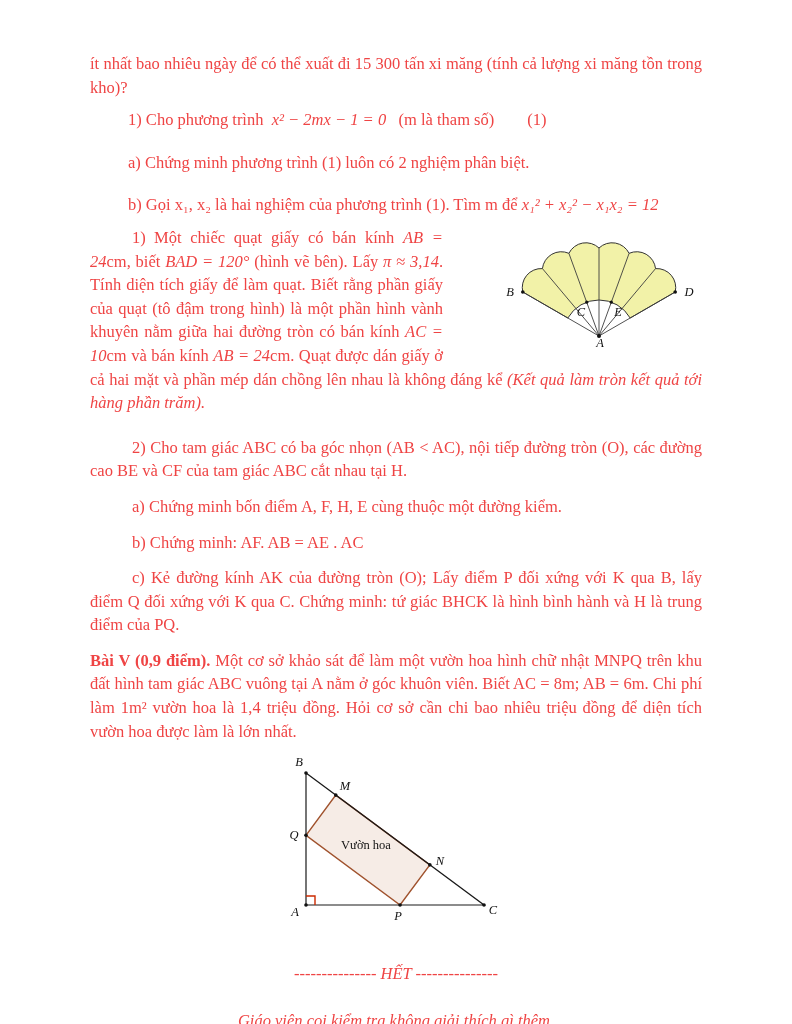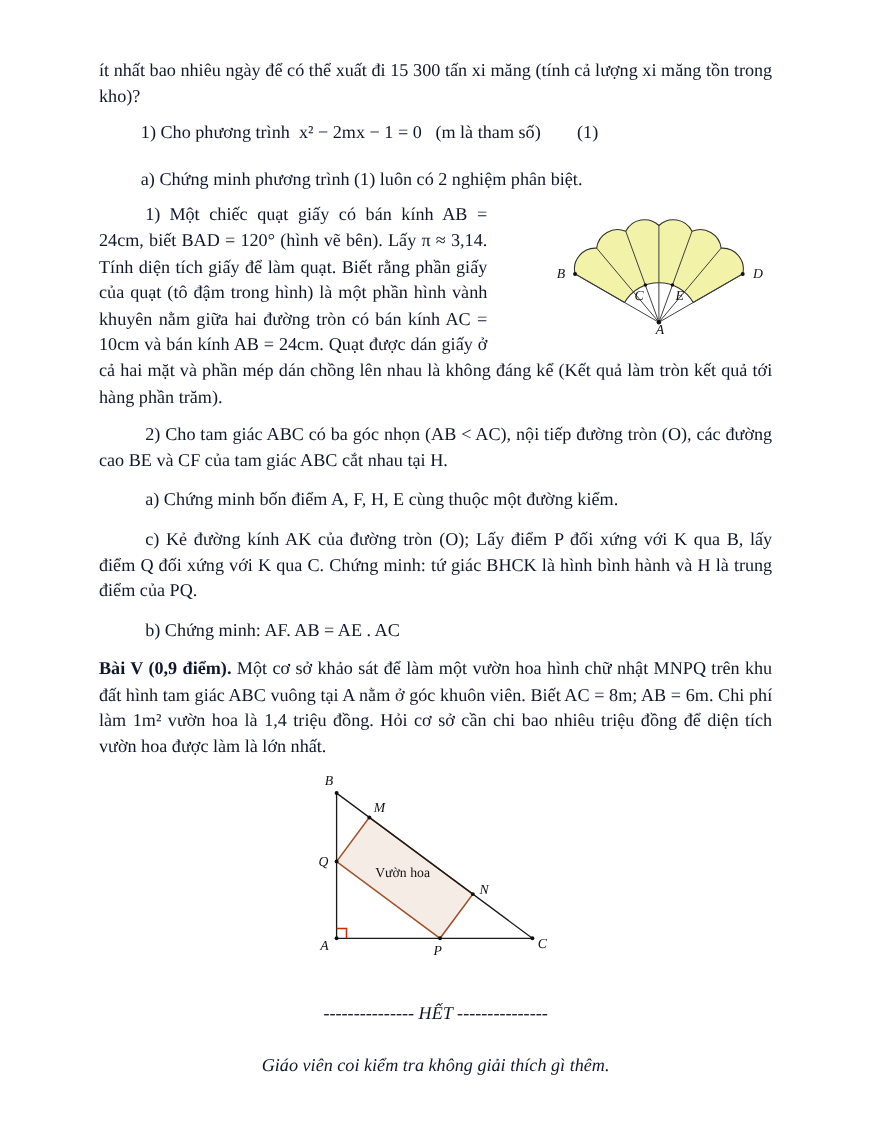--- a/index.html
+++ b/index.html
@@ -5,32 +5,32 @@
   * { box-sizing: border-box; }
   html, body { margin: 0; padding: 0; background: #ffffff; }
   .page {
     width: 792px;
     height: 1024px;
     background: #fff;
     padding: 52px 90px 20px 90px;
     font-family: "Liberation Serif", serif;
     font-size: 16.5px;
     line-height: 1.43;
-    color: #0f172a;
+    color: #ef4444;
     overflow: hidden;
   }
   .para { margin: 0; text-align: justify; }
   .center { text-align: center; font-style: italic; }
   .indent-first { text-indent: 42px; }
   .indent-q { text-indent: 38px; }
   .seg-b { font-weight: 700; }
-  .seg-i { }
+  .seg-i { font-style: italic; }
   .gap2  { margin-top: 19px; }
   .gap8  { margin-top: 9px; }
-  .gap10 { margin-top: 11px; }
+  .gap10 { margin-top: 21px; }
   .gap12 { margin-top: 12px; }
   .gap14 { margin-top: 15px; }
   .gap22 { margin-top: 24px; }
   .clearfix::after { content: ""; display: block; clear: both; }
 
   .fan-wrap { float: right; margin: 2px 0 4px 12px; }
 
   .figure-block { width: 245px; margin: 10px auto 0 auto; }
 
   svg text {
@@ -53,20 +53,21 @@
 </style>
 </head>
 <body>
 
 <div class="page">
 
   <p class="para"><span class="seg-r">ít nhất bao nhiêu ngày để có thể xuất đi 15 300 tấn xi măng (tính cả lượng xi măng tồn trong kho)?</span></p>
 
   <p class="para indent-q gap8"><span class="seg-r">1) Cho phương trình </span><span class="seg-i">x² − 2mx − 1 = 0</span><span class="seg-r">  (m là tham số)   (1)</span></p>
   <p class="para indent-q gap2"><span class="seg-r">a) Chứng minh phương trình (1) luôn có 2 nghiệm phân biệt.</span></p>
+  <p class="para indent-q gap2"><span class="seg-r">b) Gọi x₁, x₂ là hai nghiệm của phương trình (1). Tìm m để </span><span class="seg-i">x₁² + x₂² − x₁x₂ = 12</span></p>
 
 
   <div class="para indent-first gap8 clearfix">
     <span class="fan-wrap">
       <svg width="205" height="120" viewBox="0 0 205 120">
         <path class="fan-fill" d="M25.79 64
              A19 19 0 0 1 45.43 40.59
              A19 19 0 0 1 71.90 25.31
              A19 19 0 0 1 102 20
              A19 19 0 0 1 132.10 25.31
@@ -98,22 +99,22 @@
           <text x="121" y="88" text-anchor="middle">E</text>
           <text x="103" y="119" text-anchor="middle">A</text>
         </g>
       </svg>
     </span>
     <span><span class="seg-r">1) Một chiếc quạt giấy có bán kính </span><span class="seg-i">AB = 24</span><span class="seg-r">cm, biết </span><span class="seg-i">BAD = 120°</span><span class="seg-r"> (hình vẽ bên). Lấy </span><span class="seg-i">π ≈ 3,14</span><span class="seg-r">. Tính diện tích giấy để làm quạt. Biết rằng phần giấy của quạt (tô đậm trong hình) là một phần hình vành khuyên nằm giữa hai đường tròn có bán kính </span><span class="seg-i">AC = 10</span><span class="seg-r">cm và bán kính </span><span class="seg-i">AB = 24</span><span class="seg-r">cm. Quạt được dán giấy ở cả hai mặt và phần mép dán chồng lên nhau là không đáng kể </span><span class="seg-i">(Kết quả làm tròn kết quả tới hàng phần trăm).</span></span>
   </div>
 
   <p class="para indent-first gap10"><span class="seg-r">2) Cho tam giác ABC có ba góc nhọn (AB &lt; AC), nội tiếp đường tròn (O), các đường cao BE và CF của tam giác ABC cắt nhau tại H.</span></p>
   <p class="para indent-first gap12"><span class="seg-r">a) Chứng minh bốn điểm A, F, H, E cùng thuộc một đường kiểm.</span></p>
+  <p class="para indent-first gap12"><span class="seg-r">b) Chứng minh: AF. AB = AE . AC</span></p>
   <p class="para indent-first gap12"><span class="seg-r">c) Kẻ đường kính AK của đường tròn (O); Lấy điểm P đối xứng với K qua B, lấy điểm Q đối xứng với K qua C. Chứng minh: tứ giác BHCK là hình bình hành và H là trung điểm của PQ.</span></p>
-  <p class="para indent-first gap12"><span class="seg-r">b) Chứng minh: AF. AB = AE . AC</span></p>
 
   <p class="para gap12"><span class="seg-b">Bài V (0,9 điểm).</span><span class="seg-r"> Một cơ sở khảo sát để làm một vườn hoa hình chữ nhật MNPQ trên khu đất hình tam giác ABC vuông tại A nằm ở góc khuôn viên. Biết AC = 8m; AB = 6m. Chi phí làm 1m² vườn hoa là 1,4 triệu đồng. Hỏi cơ sở cần chi bao nhiêu triệu đồng để diện tích vườn hoa được làm là lớn nhất.</span></p>
 
   <div class="figure-block">
     <svg width="245" height="178" viewBox="0 0 245 178">
       <polygon class="garden-rect" points="61.78,42.09 155.83,111.84 126.04,152 31.99,82.25"></polygon>
       <path class="tri" d="M32 152 L32 20 L210 152 Z"></path>
       <path class="right-angle" d="M32 143 L41 143 L41 152"></path>
       <g class="dots">
         <circle cx="32" cy="20" r="1.8"></circle>

